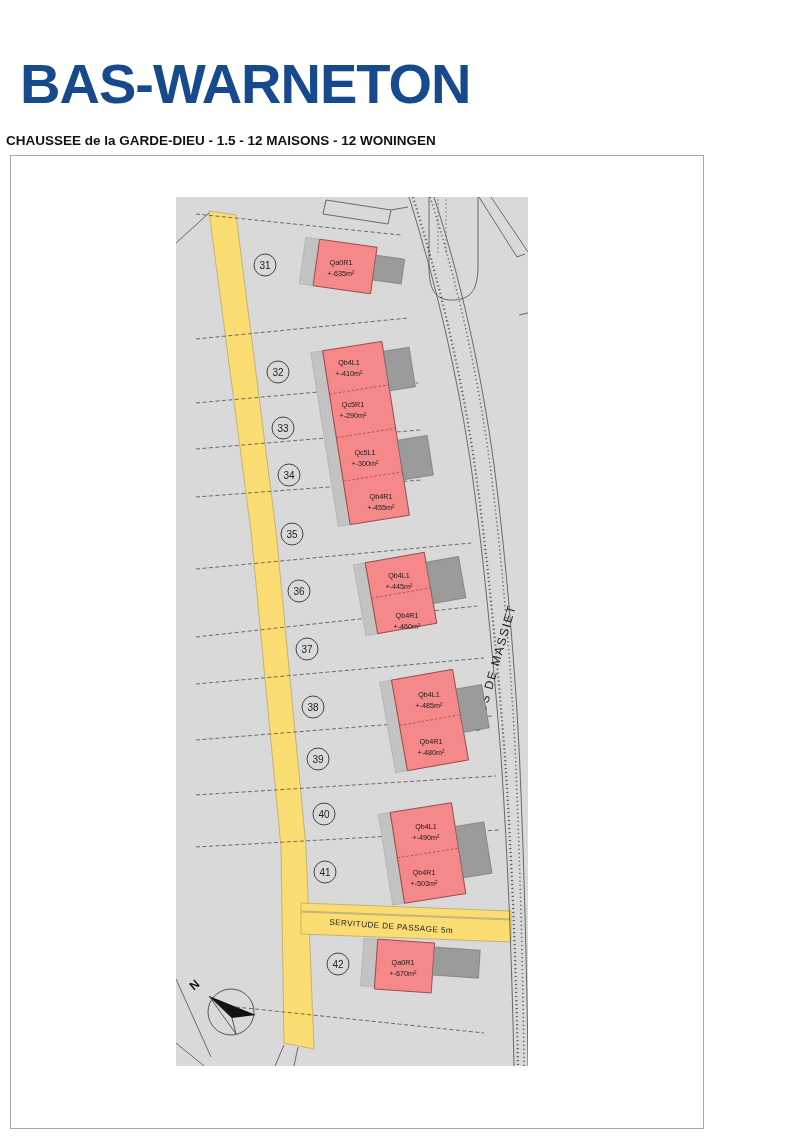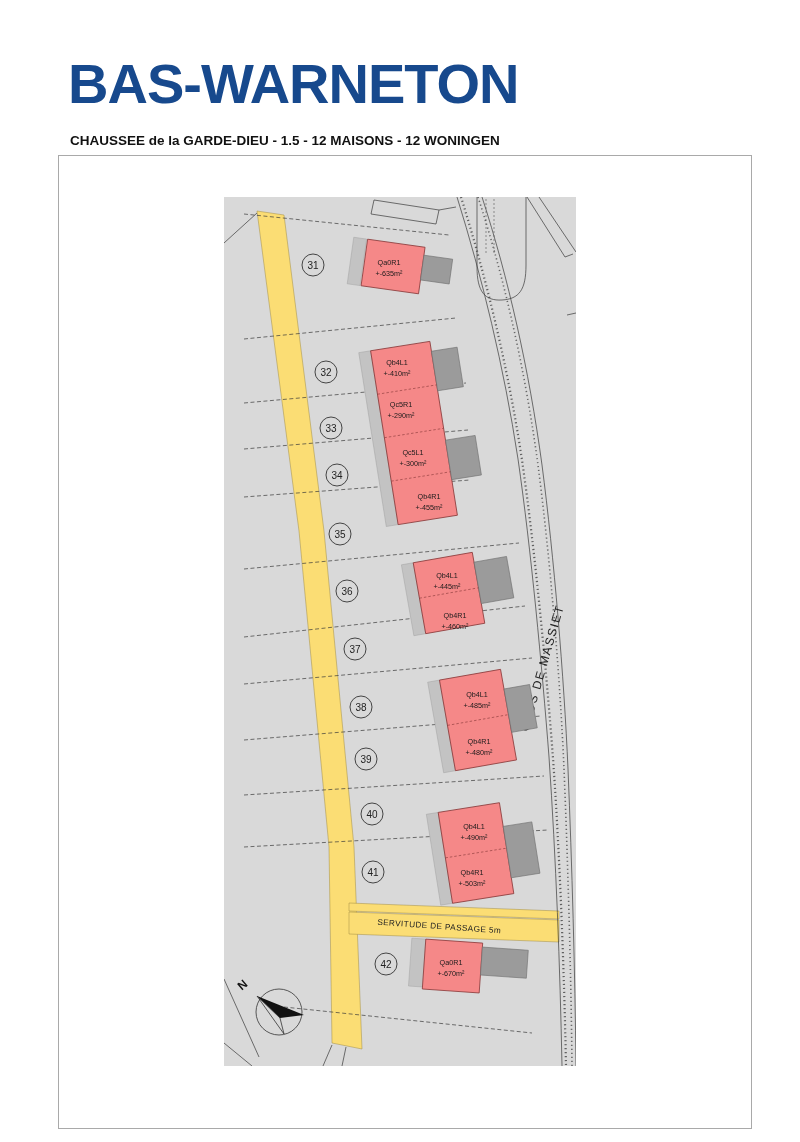--- a/index.html
+++ b/index.html
@@ -1,20 +1,20 @@
 <!DOCTYPE html>
 <html><head>
 <meta charset="utf-8">
 <style>
   html,body{margin:0;padding:0;background:#ffffff;}
   .page{position:relative;width:712px;height:1142px;background:#fff;overflow:hidden;
-        font-family:"Liberation Sans",sans-serif;margin-left:48px;}
+        font-family:"Liberation Sans",sans-serif;}
   .title{position:absolute;left:20px;top:56px;font-size:56px;font-weight:bold;
          letter-spacing:-1px;color:#17498d;line-height:1;white-space:nowrap;}
-  .subtitle{position:absolute;left:22px;top:133px;font-size:13.5px;font-weight:bold;
+  .subtitle{position:absolute;left:6px;top:133px;font-size:13.5px;font-weight:bold;
             color:#111;white-space:nowrap;}
   .frame{position:absolute;left:10px;top:155px;width:692px;height:972px;
          border:1px solid #a9a9a9;background:#fff;}
   .plan{position:absolute;left:165px;top:41px;}
   
   .thin{stroke:#3a3a3a;stroke-width:0.7;fill:none;}
   .dash{stroke:#3a3a3a;stroke-width:0.7;fill:none;stroke-dasharray:4 2.5;}
   .hatch{stroke:#4a4a4a;stroke-width:2.2;fill:none;stroke-dasharray:1.2 2.8;opacity:.85;}
   .hatch2{stroke:#4a4a4a;stroke-width:1.6;fill:none;stroke-dasharray:1.2 2.8;opacity:.8;}
   .ydash{stroke:#555;stroke-width:0.6;fill:none;stroke-dasharray:2 2;}

